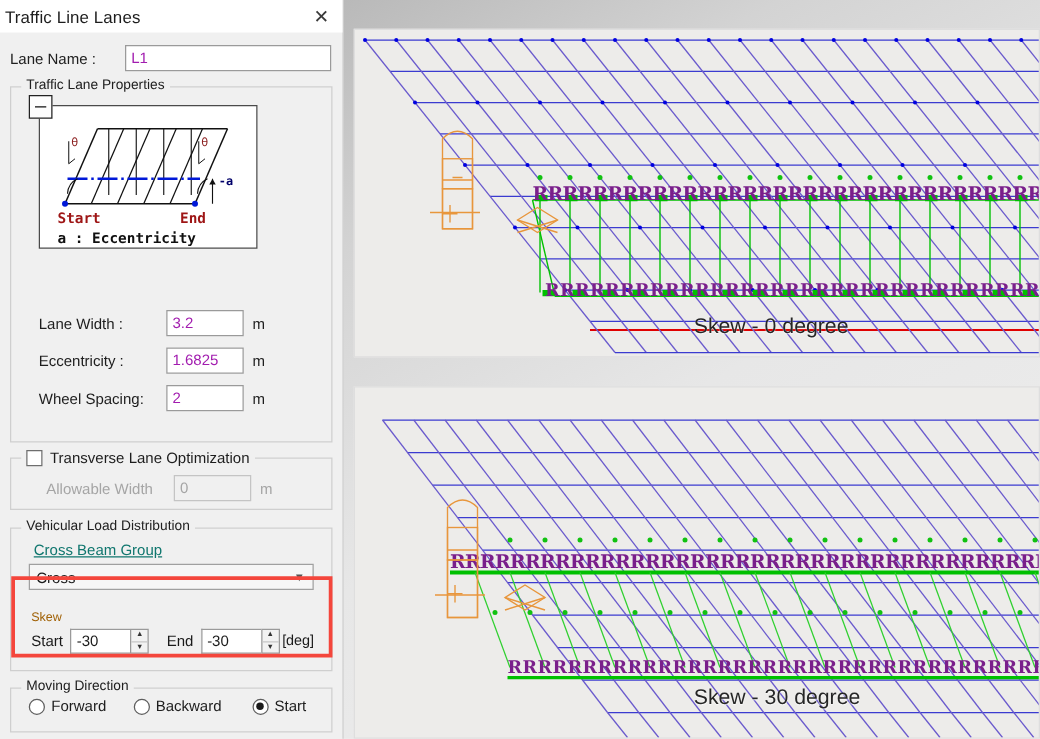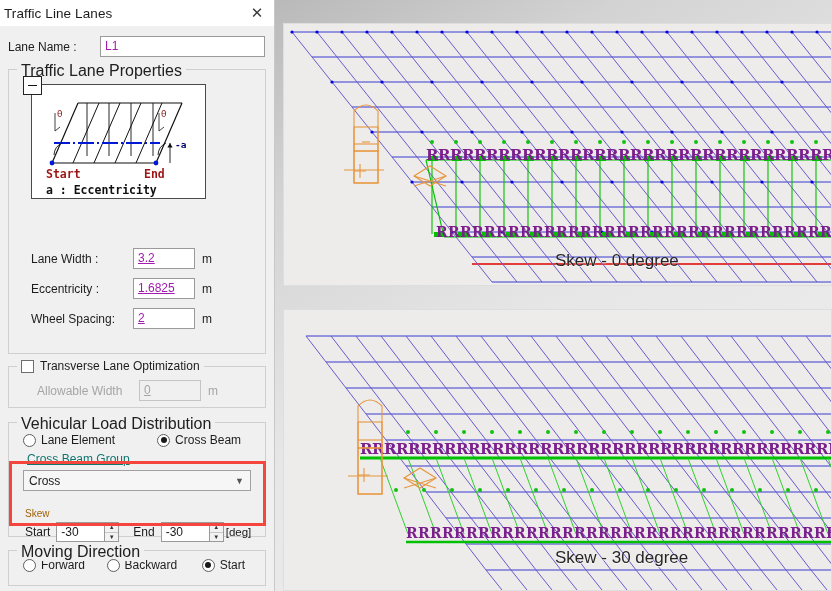--- a/index.html
+++ b/index.html
@@ -41,21 +41,21 @@
   }
   .lane-name-input{width:165px;}
 
   
   .grp{
     position:relative;border:1px solid #cfcfcf;margin:12px 8px 0 8px;
     padding:8px 6px 6px 6px;box-sizing:border-box;
   }
   .grp > .grp-title{
     position:absolute;top:-8px;left:8px;background:#f0f0f0;
-    padding:0 4px;font-size:16px;color:#202020;white-space:nowrap;
+    padding:0 4px;font-size:11px;color:#202020;white-space:nowrap;
   }
 
   
   .diagram-wrap{position:relative;margin:6px 0 0 16px;}
   .collapse-btn{
     position:absolute;left:-8px;top:-8px;width:17px;height:17px;
     border:1px solid #222;background:#fdfdfd;z-index:4;
     display:flex;align-items:center;justify-content:center;
   }
   .collapse-btn span{display:block;width:9px;height:1px;background:#111;}
@@ -63,21 +63,21 @@
     width:175px;height:115px;border:1px solid #4a4a4a;background:#fff;
     position:relative;box-sizing:border-box;
   }
   .diagram-outer{
     width:232px;height:155px;border:0;box-sizing:border-box;
   }
 
   
   .num-row{display:flex;align-items:center;margin-top:9px;padding-left:16px;}
   .num-label{font-size:12px;color:#1d1d1d;width:102px;}
-  .num-input{width:62px;text-decoration:underline;}
+  .num-input{width:62px;}
   .unit{font-size:12px;color:#1d1d1d;margin-left:7px;}
 
   
   .chk-row{display:flex;align-items:center;text-align:right;}
   .chkbox{
     width:13px;height:13px;border:1px solid #6e6e6e;background:#fff;
     box-sizing:border-box;margin-right:6px;flex:none;
   }
   .chk-label{font-size:12px;color:#1d1d1d;}
   .disabled-label{color:#a5a5a5;}
@@ -239,27 +239,20 @@
       <div class="num-row" style="margin-top:9px;padding-left:22px;">
         <div class="num-label disabled-label">Allowable Width</div>
         <div class="txt num-input disabled">0</div>
         <div class="unit disabled">m</div>
       </div>
     </div>
 
     <div class="grp" style="height:115px;margin-top:14px;padding-top:5px;">
       <div class="grp-title">Vehicular Load Distribution</div>
 
-      <div class="radio-row" style="margin-top:5px;">
-        <div class="radio"></div>
-        <div class="radio-label">Lane Element</div>
-        <div style="width:28px;"></div>
-        <div class="radio on"></div>
-        <div class="radio-label">Cross Beam</div>
-      </div>
 
       <div style="font-size:12px;color:#0f766e;margin:5px 0 0 12px;text-decoration:underline;">Cross Beam Group</div>
 
       <div class="sel" style="margin:4px 8px 0 8px;">
         <span>Cross</span>
         <span class="cv">▼</span>
       </div>
 
       <div style="font-size:10px;color:#a16207;margin:17px 0 0 10px;">Skew</div>
 

